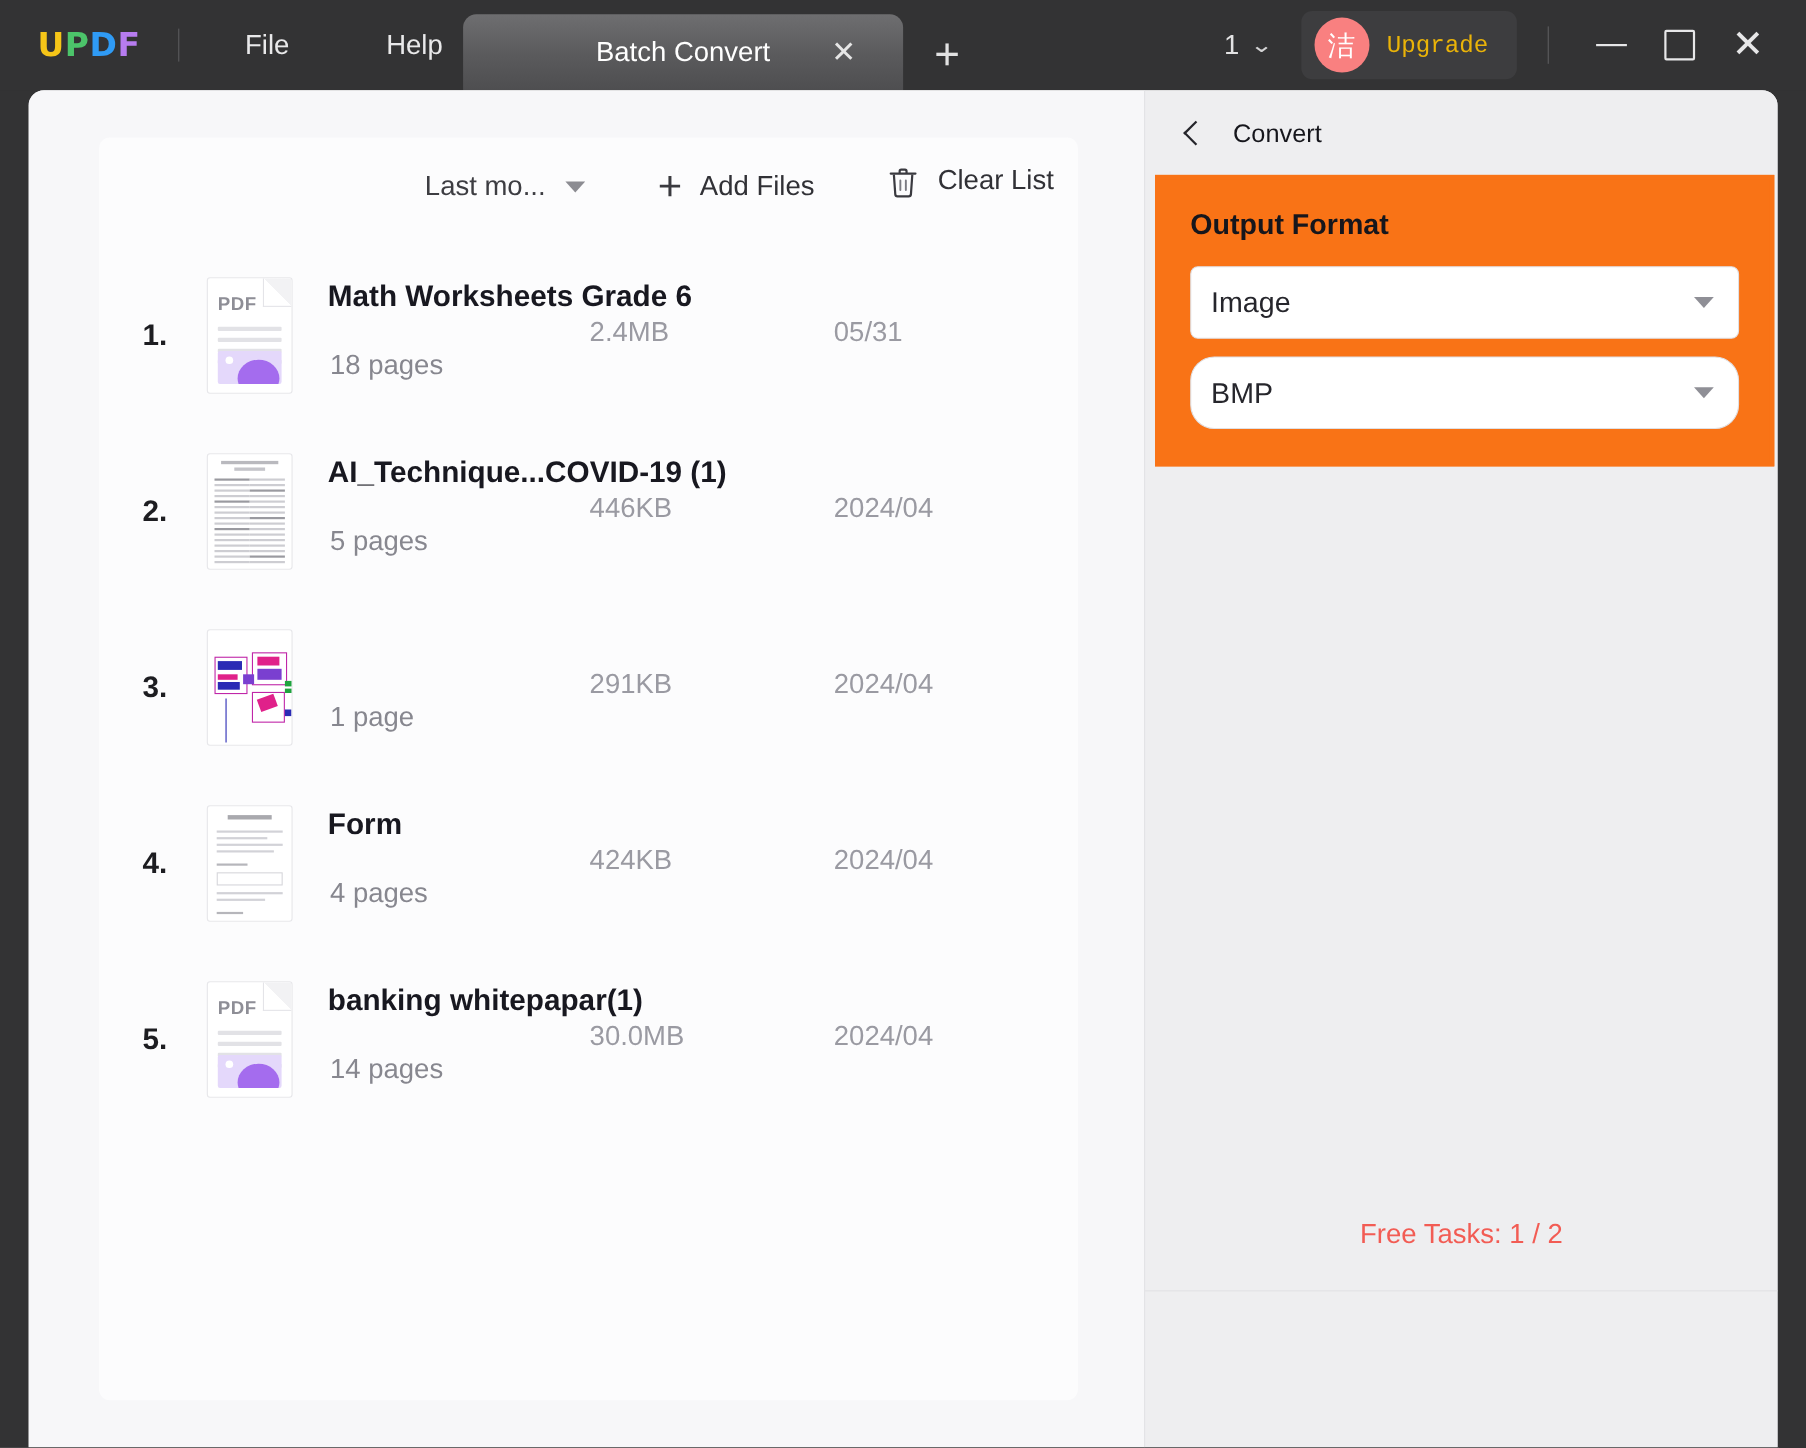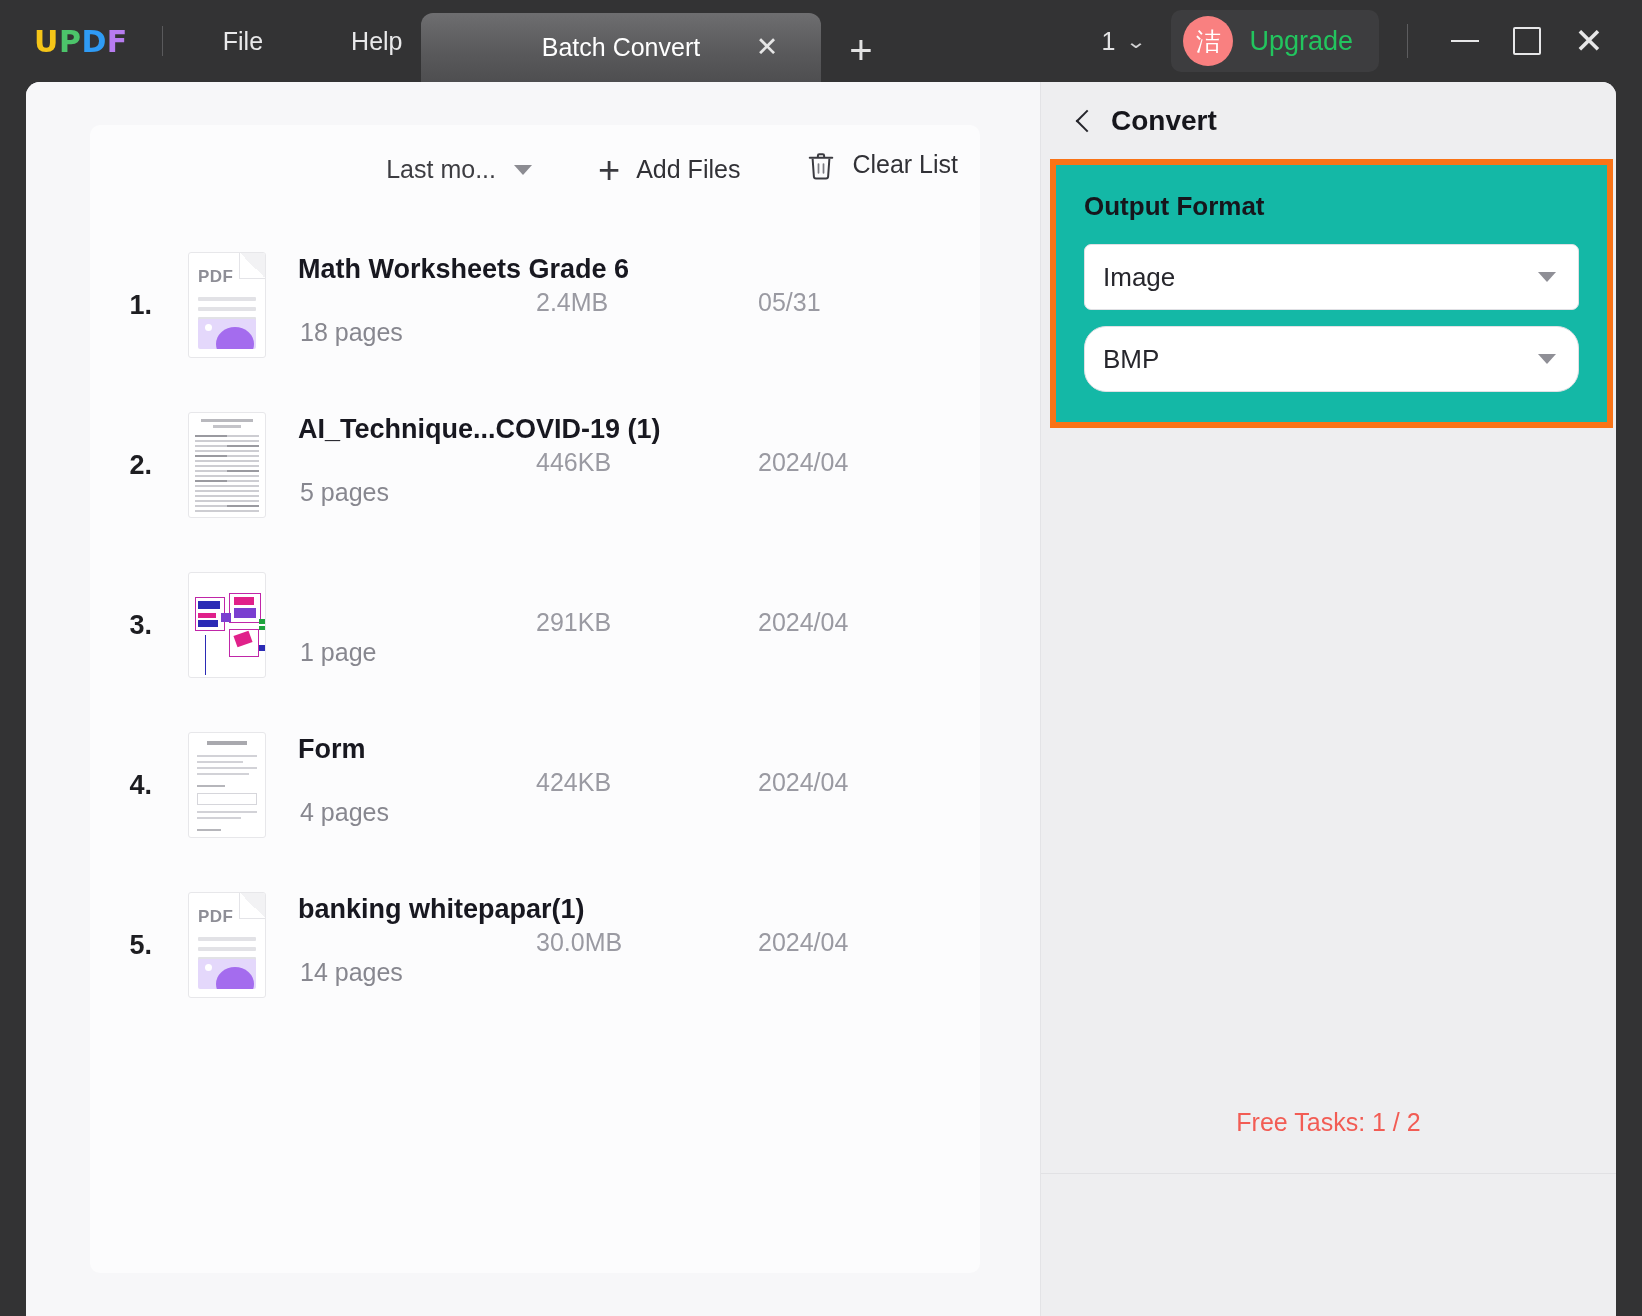--- a/index.html
+++ b/index.html
@@ -110,21 +110,21 @@
     border-radius: 10px;
     cursor: pointer;
   }
   #user-avatar {
     width: 50px; height: 50px; border-radius: 50%;
     background: #F98080;
     color: #fff; font-size: 25px;
     display: flex; align-items: center; justify-content: center;
     font-family: "DejaVu Sans", sans-serif;
   }
-  #upgrade-label { color: #22c55e; font-size: 27px; }
+  #upgrade-label { color: #eab308; font-size: 22px; font-family: Liberation Mono, monospace; }
   .vbar-win {
     width: 1px; height: 34px; background: #5d5d5f;
     margin: 0 26px 0 28px;
   }
   .win-ctrl {
     width: 62px; height: 62px;
     display: flex; align-items: center; justify-content: center;
     color: #e7e7e8;
     cursor: pointer;
   }
@@ -347,30 +347,30 @@
   }
   #back-chevron-icon::before {
     content: ""; position: absolute;
     left: 10px; top: 7px;
     width: 14px; height: 14px;
     border-left: 2.5px solid #24242a;
     border-bottom: 2.5px solid #24242a;
     transform: rotate(45deg);
   }
   #convert-title {
-    margin-left: 12px;
-    font-size: 28px; font-weight: 700; color: #16161c;
+    margin-left: 22px;
+    font-size: 23px; font-weight: 400; color: #16161c;
   }
 
   #output-format-section {
     position: absolute;
     left: 9px; top: 77px;
     width: 563px;
-    border: 6px solid #f97316;
-    background: #14b8a6;
+    border: 4px solid #f97316;
+    background: #f97316;
     padding: 26px 28px 30px 28px;
   }
   #output-format-label {
     font-size: 26px; font-weight: 700; color: #16161c;
     margin-bottom: 22px;
   }
   .format-select {
     position: relative;
     width: 100%; height: 66px;
     background: #FFFFFF;

